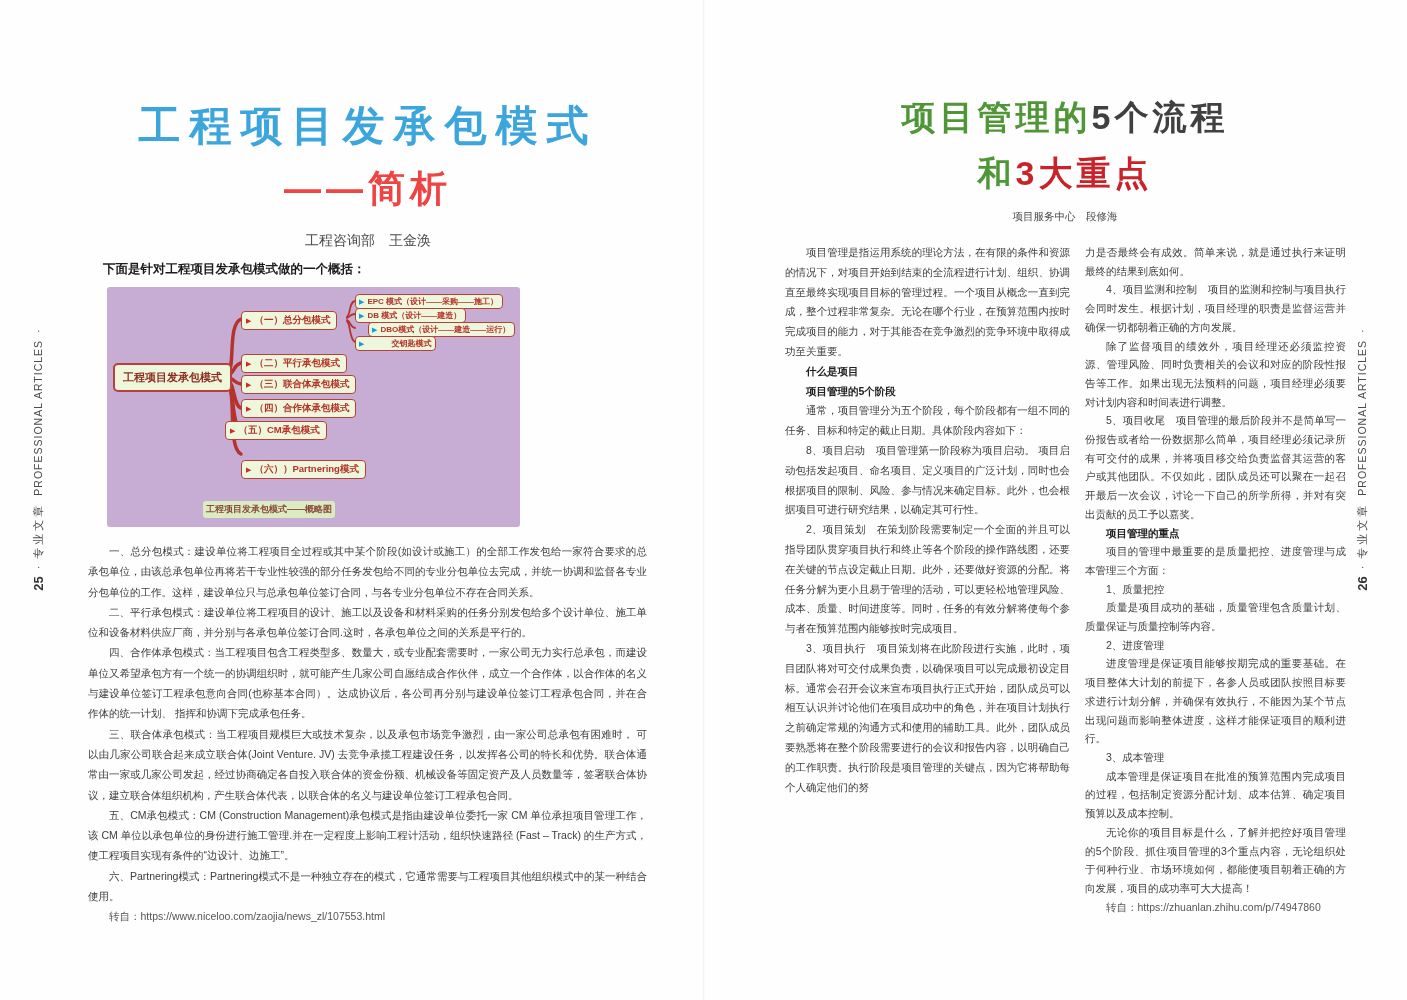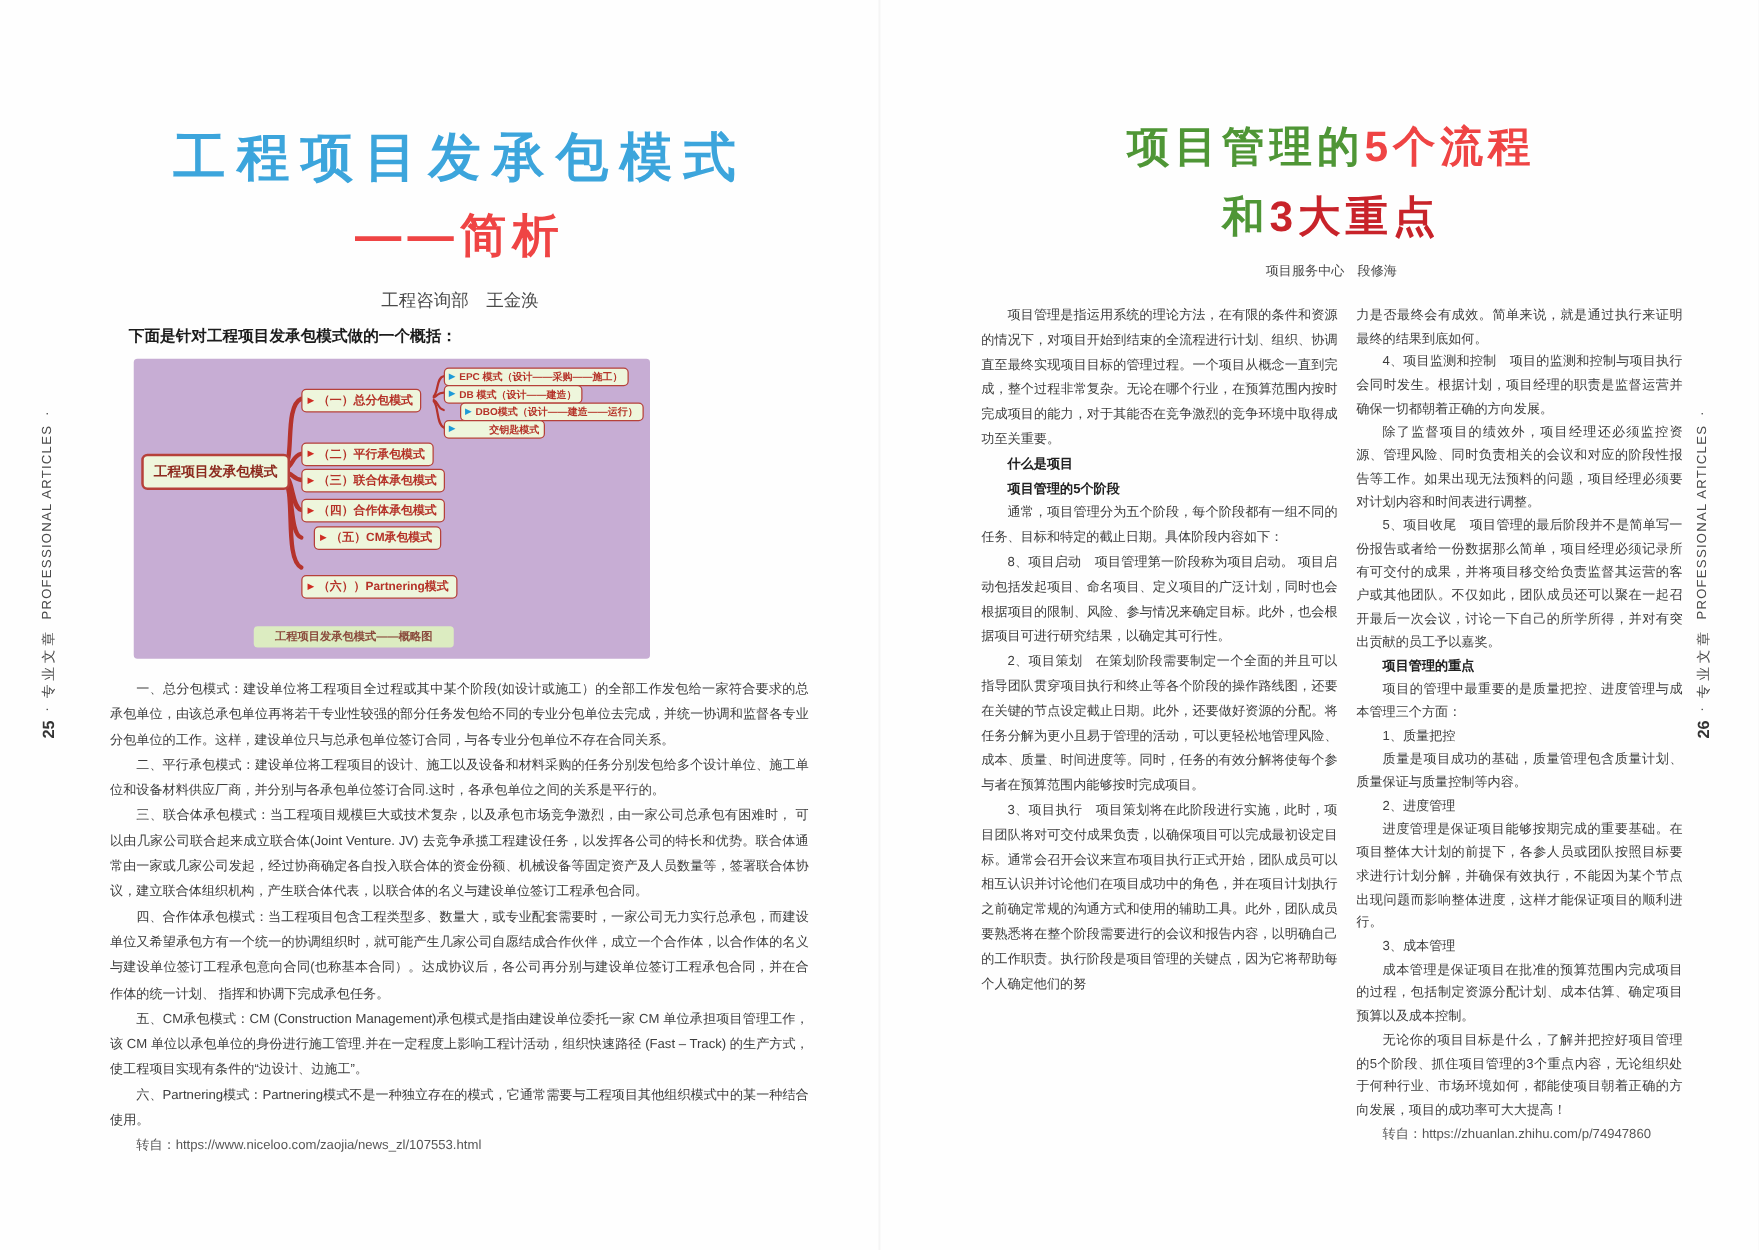--- a/index.html
+++ b/index.html
@@ -34,21 +34,21 @@
         color:#b53228;white-space:nowrap;display:flex;align-items:center;}
   .node .lbl{display:inline-block;}
   .branch{font-size:9.5px;font-weight:700;padding:2px 6px 2px 4px;height:13px;}
   .subnode{font-size:8px;font-weight:700;padding:1px 4px 1px 3px;height:11px;border-width:1px;}
   .rootnode{left:6px;top:76px;font-size:11px;font-weight:700;color:#8d2b1f;border-width:2px;
             padding:5px 8px;border-radius:5px;}
   .mk{font-size:7px;margin-right:3px;line-height:1;}
   .mk.red{color:#cf2c23;}
   .mk.blue{color:#1d9bd8;}
   .diagram-caption{position:absolute;left:96px;top:214px;background:#dcecc1;border-radius:3px;
-                   color:#8a4a3c;font-size:9px;font-weight:700;padding:2px 17px;}
+                   color:#8a4a3c;font-size:9px;font-weight:700;padding:2px 3px;}
 
   
   .lp-body{position:absolute;left:88px;top:541px;width:559px;max-height:400px;overflow:hidden;
            font-size:10.5px;line-height:20.3px;color:#3d3d3d;text-align:justify;}
 
   
   .rp-title{position:absolute;left:765px;width:600px;text-align:center;font-weight:700;
             font-size:34px;letter-spacing:4px;}
   .rp-title1{top:95px;}
   .rp-title2{top:151px;}
@@ -119,21 +119,21 @@
           <span class="lbl">（二）平行承包模式</span>
         </div>
         <div class="node branch" style="left: 134px; top: 88px;">
           <span class="mk red">▶</span>
           <span class="lbl">（三）联合体承包模式</span>
         </div>
         <div class="node branch" style="left: 134px; top: 112px;">
           <span class="mk red">▶</span>
           <span class="lbl">（四）合作体承包模式</span>
         </div>
-        <div class="node branch" style="left: 144px; top: 134px;">
+        <div class="node branch" style="left: 118px; top: 134px;">
           <span class="mk red">▶</span>
           <span class="lbl">（五）CM承包模式</span>
         </div>
         <div class="node branch" style="left: 134px; top: 158px; margin-top: 15px;">
           <span class="mk red">▶</span>
           <span class="lbl">（六））Partnering模式</span>
         </div>
       </div>
     <div id="diagram-subs">
         <div class="node subnode" style="left: 248px; top: 7px;">
@@ -152,28 +152,28 @@
           <span class="mk blue">▶</span>
           <span class="lbl">交钥匙模式</span>
         </div>
       </div>
     <div class="diagram-caption">工程项目发承包模式——概略图</div>
   </div>
 
   <div class="lp-body" id="lp-body">
       <div class="blk blk-p">一、总分包模式：建设单位将工程项目全过程或其中某个阶段(如设计或施工）的全部工作发包给一家符合要求的总承包单位，由该总承包单位再将若干专业性较强的部分任务发包给不同的专业分包单位去完成，并统一协调和监督各专业分包单位的工作。这样，建设单位只与总承包单位签订合同，与各专业分包单位不存在合同关系。</div>
       <div class="blk blk-p">二、平行承包模式：建设单位将工程项目的设计、施工以及设备和材料采购的任务分别发包给多个设计单位、施工单位和设备材料供应厂商，并分别与各承包单位签订合同.这时，各承包单位之间的关系是平行的。</div>
+      <div class="blk blk-p">四、合作体承包模式：当工程项目包含工程类型多、数量大，或专业配套需要时，一家公司无力实行总承包，而建设单位又希望承包方有一个统一的协调组织时，就可能产生几家公司自愿结成合作伙伴，成立一个合作体，以合作体的名义与建设单位签订工程承包意向合同(也称基本合同）。达成协议后，各公司再分别与建设单位签订工程承包合同，并在合作体的统一计划、 指挥和协调下完成承包任务。</div>
       <div class="blk blk-p">三、联合体承包模式：当工程项目规模巨大或技术复杂，以及承包市场竞争激烈，由一家公司总承包有困难时， 可以由几家公司联合起来成立联合体(Joint Venture. JV) 去竞争承揽工程建设任务，以发挥各公司的特长和优势。联合体通常由一家或几家公司发起，经过协商确定各自投入联合体的资金份额、机械设备等固定资产及人员数量等，签署联合体协议，建立联合体组织机构，产生联合体代表，以联合体的名义与建设单位签订工程承包合同。</div>
-      <div class="blk blk-p">四、合作体承包模式：当工程项目包含工程类型多、数量大，或专业配套需要时，一家公司无力实行总承包，而建设单位又希望承包方有一个统一的协调组织时，就可能产生几家公司自愿结成合作伙伴，成立一个合作体，以合作体的名义与建设单位签订工程承包意向合同(也称基本合同）。达成协议后，各公司再分别与建设单位签订工程承包合同，并在合作体的统一计划、 指挥和协调下完成承包任务。</div>
       <div class="blk blk-p">五、CM承包模式：CM (Construction Management)承包模式是指由建设单位委托一家 CM 单位承担项目管理工作，该 CM 单位以承包单位的身份进行施工管理.并在一定程度上影响工程计活动，组织快速路径 (Fast – Track) 的生产方式，使工程项目实现有条件的“边设计、边施工”。</div>
       <div class="blk blk-p">六、Partnering模式：Partnering模式不是一种独立存在的模式，它通常需要与工程项目其他组织模式中的某一种结合使用。</div>
       <div class="blk blk-src">转自：https://www.niceloo.com/zaojia/news_zl/107553.html</div>
     </div>
 
-  <div class="rp-title rp-title1" id="rp-title1"><span style="color: rgb(79, 150, 54);">项目管理的</span><span style="color: #ef4444; text-align: center;">5个流程</span></div>
+  <div class="rp-title rp-title1" id="rp-title1"><span style="color: rgb(79, 150, 54);">项目管理的</span><span style="color: #404040; text-align: center;">5个流程</span></div>
   <div class="rp-title rp-title2" id="rp-title2"><span style="color: rgb(79, 150, 54);">和</span><span style="color: rgb(200, 35, 42);">3大重点</span></div>
   <div class="rp-byline">项目服务中心　段修海</div>
 
   <div class="rp-col rp-col1" id="rp-col1">
       <div class="blk blk-p">项目管理是指运用系统的理论方法，在有限的条件和资源的情况下，对项目开始到结束的全流程进行计划、组织、协调直至最终实现项目目标的管理过程。一个项目从概念一直到完成，整个过程非常复杂。无论在哪个行业，在预算范围内按时完成项目的能力，对于其能否在竞争激烈的竞争环境中取得成功至关重要。</div>
       <div class="blk blk-h">什么是项目</div>
       <div class="blk blk-h">项目管理的5个阶段</div>
       <div class="blk blk-p">通常，项目管理分为五个阶段，每个阶段都有一组不同的任务、目标和特定的截止日期。具体阶段内容如下：</div>
       <div class="blk blk-p">8、项目启动　项目管理第一阶段称为项目启动。 项目启动包括发起项目、命名项目、定义项目的广泛计划，同时也会根据项目的限制、风险、参与情况来确定目标。此外，也会根据项目可进行研究结果，以确定其可行性。</div>
       <div class="blk blk-p">2、项目策划　在策划阶段需要制定一个全面的并且可以指导团队贯穿项目执行和终止等各个阶段的操作路线图，还要在关键的节点设定截止日期。此外，还要做好资源的分配。将任务分解为更小且易于管理的活动，可以更轻松地管理风险、成本、质量、时间进度等。同时，任务的有效分解将使每个参与者在预算范围内能够按时完成项目。</div>

